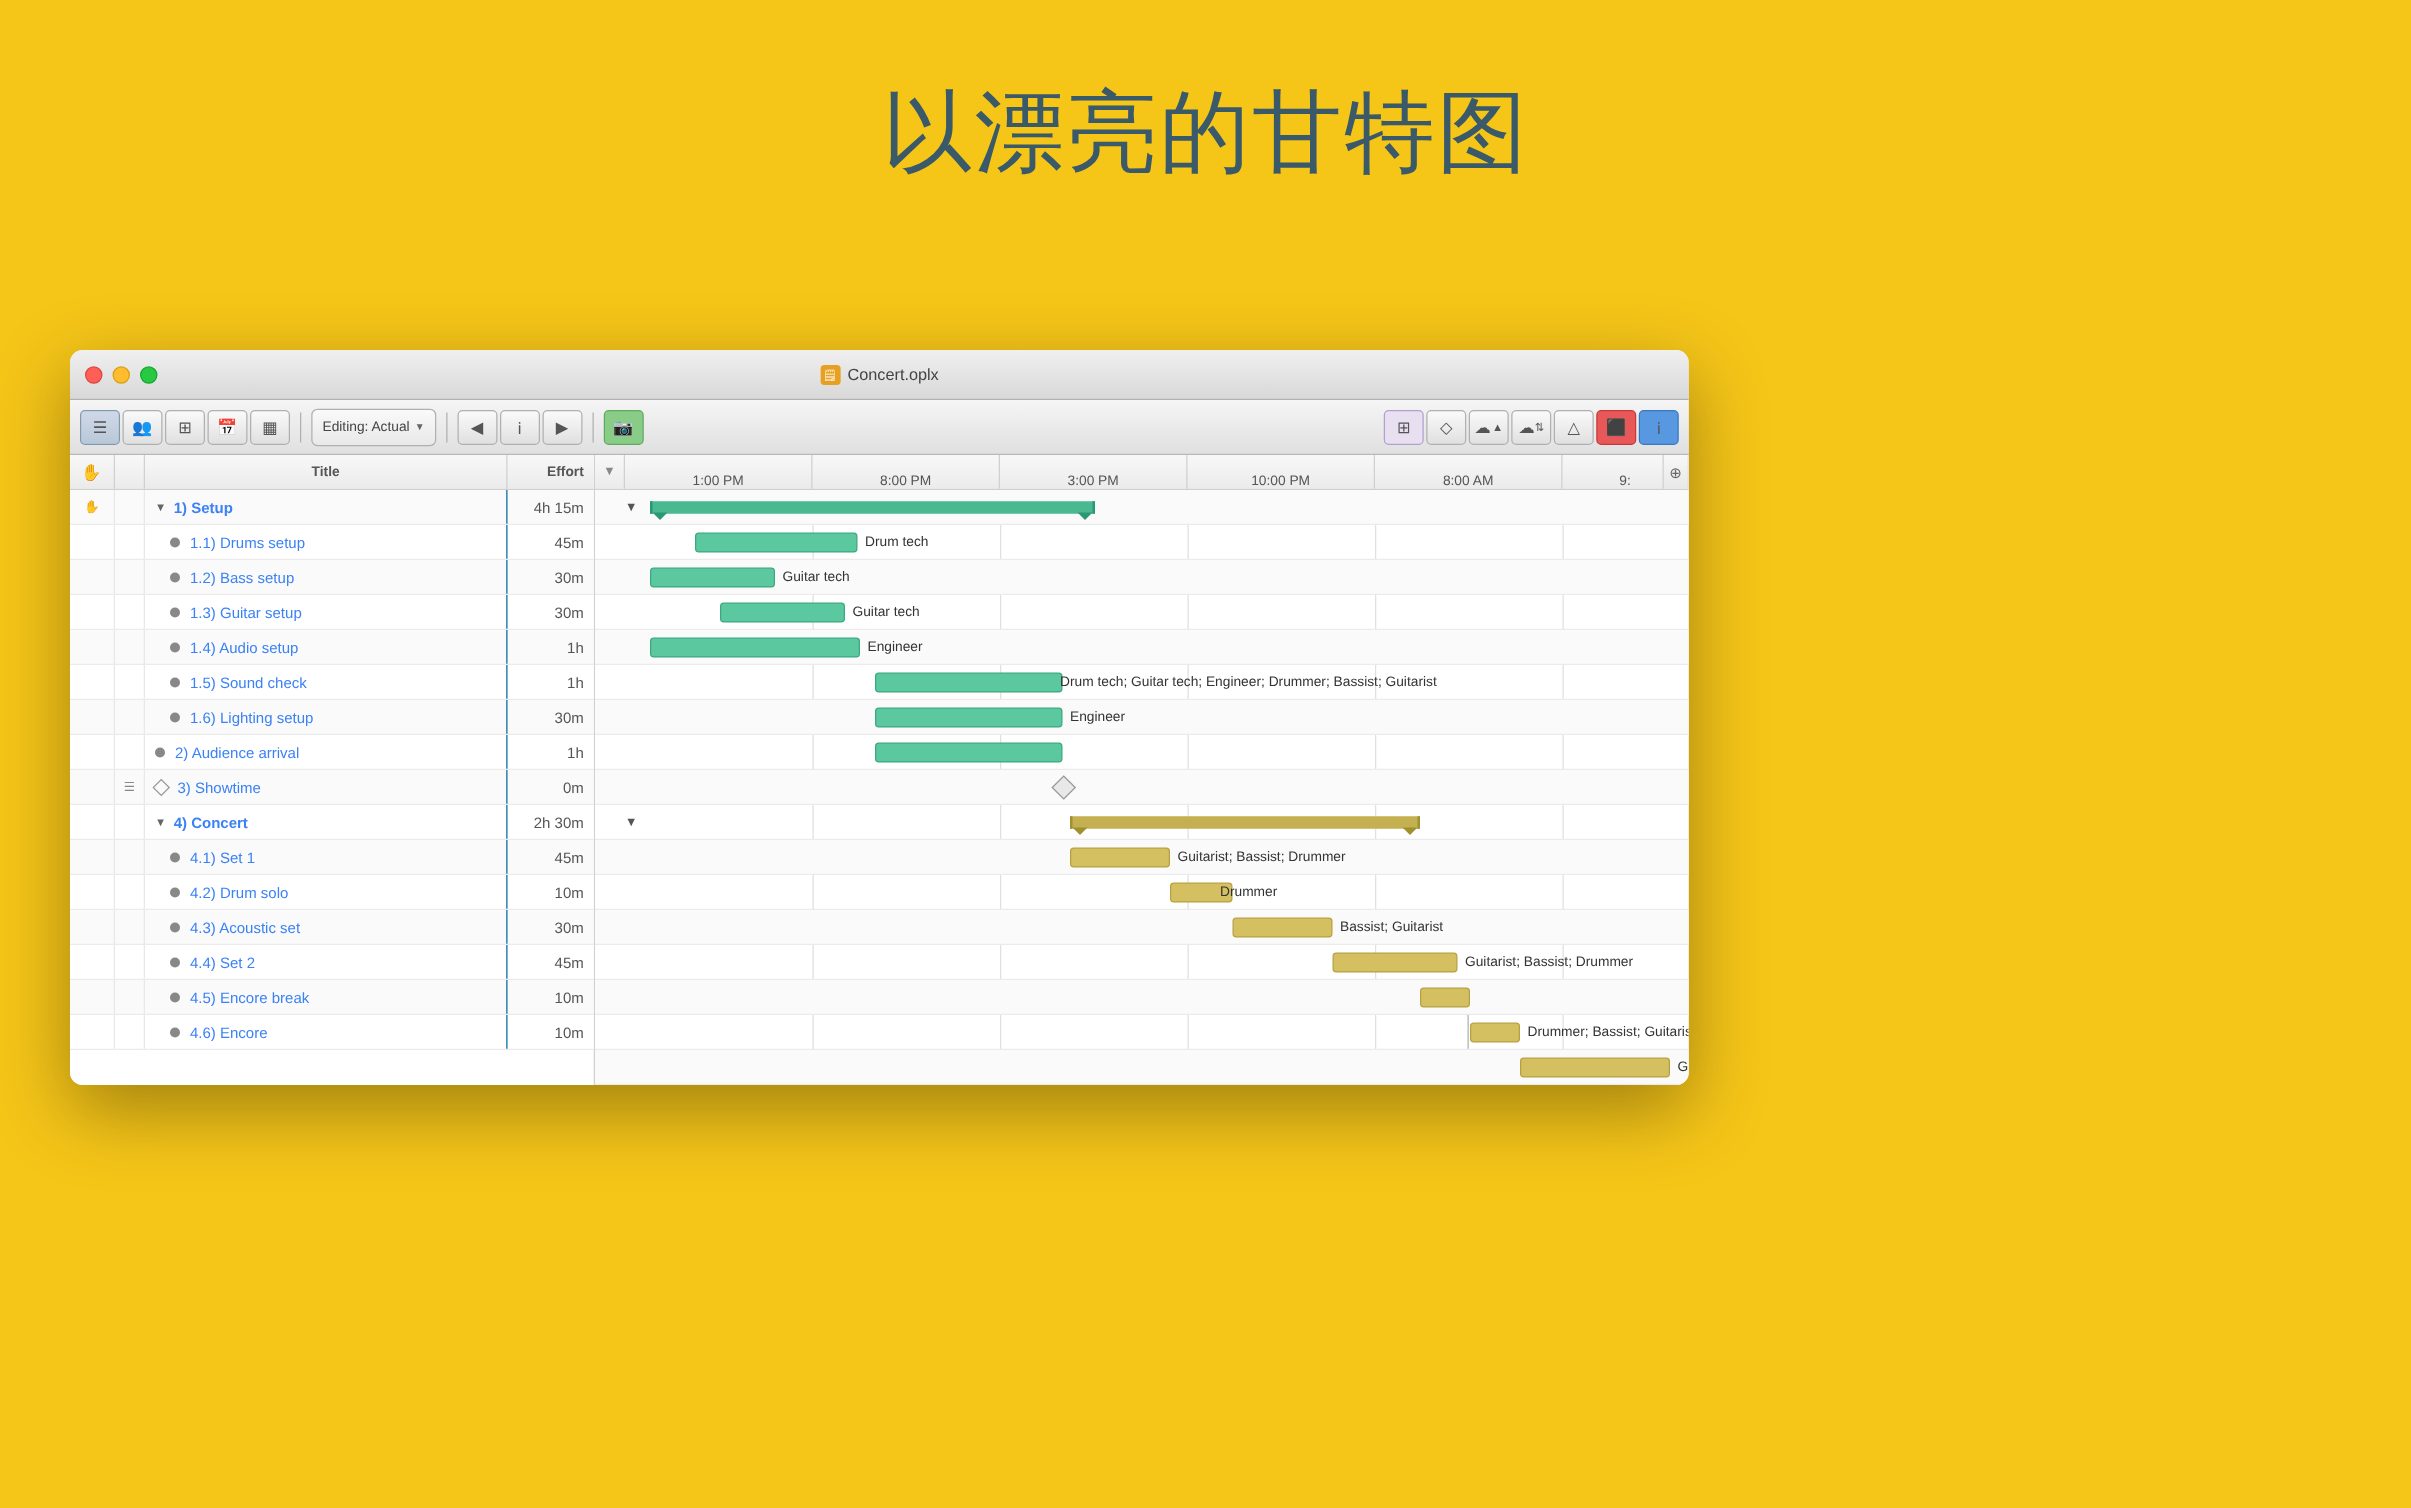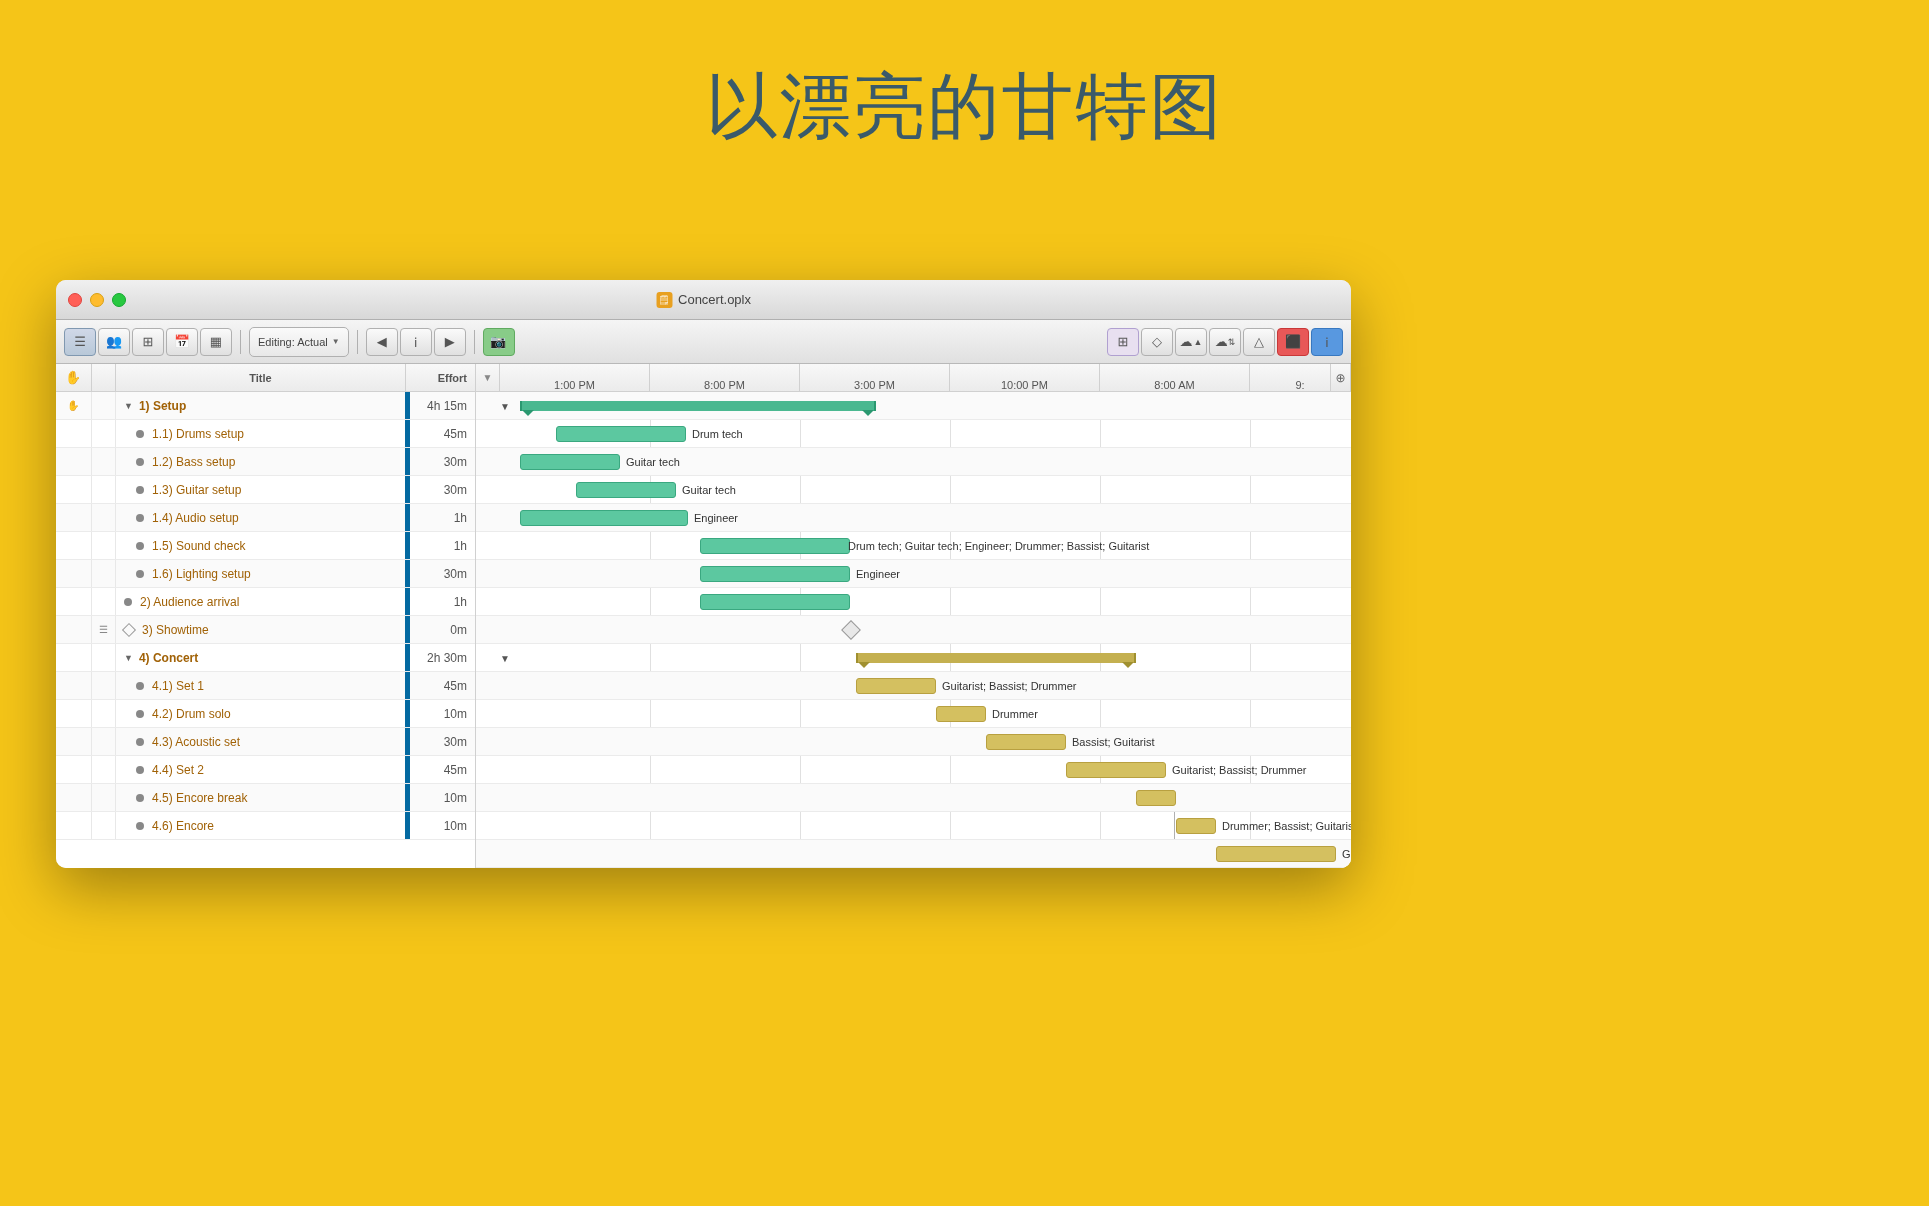--- a/index.html
+++ b/index.html
@@ -202,34 +202,34 @@
       align-items: center;
       justify-content: center;
       border-right: 1px solid #e8e8e8;
       height: 100%;
       font-size: 10px;
       color: #888;
     }
     .task-name {
       flex: 1;
       font-size: 12px;
-      color: #a16207;
+      color: #3b82f6;
       padding-left: 4px;
       white-space: nowrap;
     }
     .task-name.group {
       font-weight: 700;
     }
     .task-effort {
       width: 70px;
       font-size: 12px;
       color: #555;
       text-align: right;
       padding-right: 8px;
-      border-left: 5px solid #0369a1;
+      border-left: 1px solid #0369a1;
       height: 100%;
       display: flex;
       align-items: center;
       justify-content: flex-end;
     }
     .disclosure-btn {
       font-size: 9px;
       color: #666;
       margin-right: 2px;
       cursor: pointer;
@@ -696,21 +696,21 @@
           </div>
         </div>
 
         <div class="gantt-row" style="position:relative;">
           <div class="gantt-bar yellow-bar" style="left:380px; width:80px;"></div>
           <span class="gantt-bar-label" style="left:466px;">Guitarist; Bassist; Drummer</span>
         </div>
 
         <div class="gantt-row" style="position:relative;">
           <div class="gantt-bar yellow-bar" style="left:460px; width:50px;"></div>
-          <span class="gantt-bar-label" style="left:516px;">Drummer</span>
+          <span class="gantt-bar-label" style="left:500px;">Drummer</span>
         </div>
 
         <div class="gantt-row" style="position:relative;">
           <div class="gantt-bar yellow-bar" style="left:510px; width:80px;"></div>
           <span class="gantt-bar-label" style="left:596px;">Bassist; Guitarist</span>
         </div>
 
         <div class="gantt-row" style="position:relative;">
           <div class="gantt-bar yellow-bar" style="left:590px; width:100px;"></div>
           <span class="gantt-bar-label" style="left:696px;">Guitarist; Bassist; Drummer</span>

